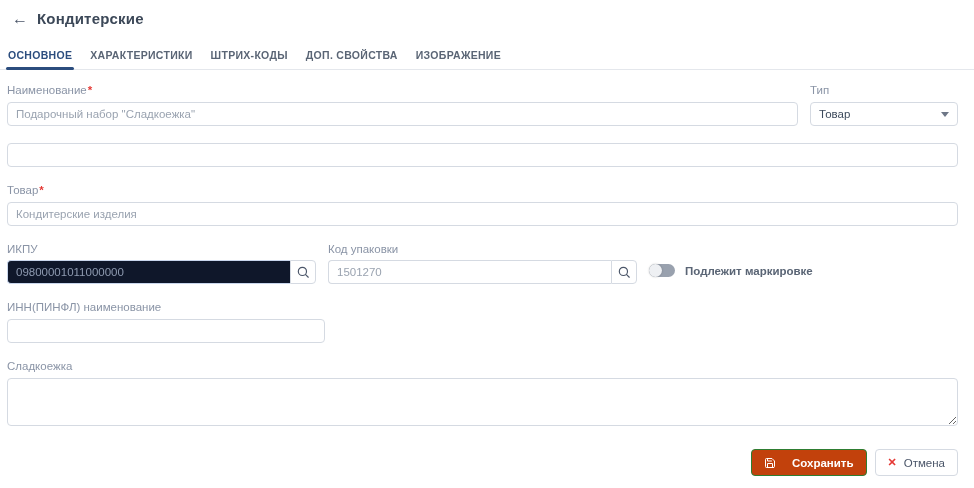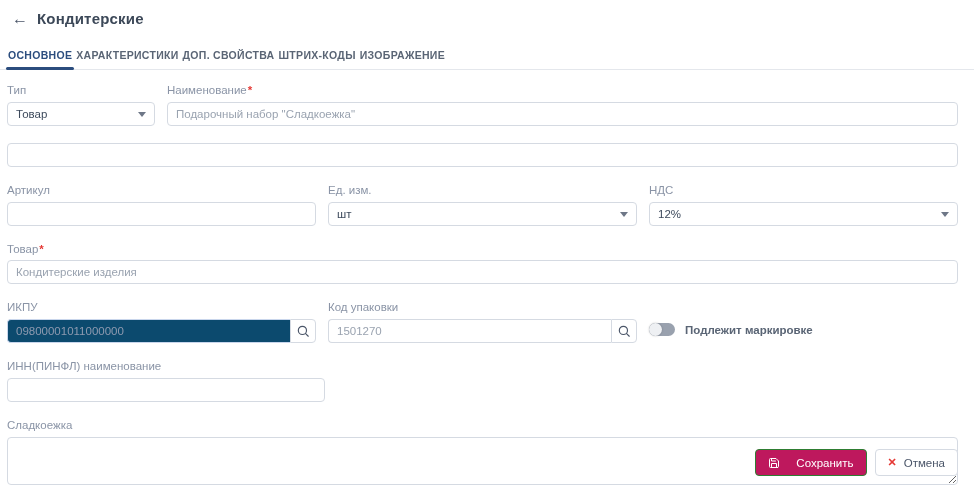--- a/index.html
+++ b/index.html
@@ -10,21 +10,21 @@
     color: #3d4a5c;
   }
   .page { position: relative; width: 974px; height: 488px; }
 
   
   .header { display:flex; align-items:center; gap:9px; padding:10px 0 0 12px; }
   .back-arrow { font-size:16px; color:#4a5568; cursor:pointer; line-height:1; }
   .page-title { font-size:15px; font-weight:700; color:#3c4858; letter-spacing:.2px; }
 
   
-  .tabbar { display:flex; gap:4px; padding:0 0 0 8px; margin-top:16px; border-bottom:1px solid #e4e7ec; }
+  .tabbar { display:flex; gap:18px; padding:0 0 0 8px; margin-top:16px; border-bottom:1px solid #e4e7ec; }
   .tab {
     font-size:10.5px; font-weight:700; letter-spacing:.3px; text-transform:uppercase;
     color:#5a6575; padding:6px 0 8px 0; cursor:pointer; position:relative; white-space:nowrap;
   }
   .tab.active { color:#2b4d7e; }
   .tab.active::after {
     content:""; position:absolute; left:-2px; right:-2px; bottom:-1px; height:3px;
     background:#2b4d7e; border-radius:2px;
   }
 
@@ -51,103 +51,83 @@
     border-left:4px solid transparent; border-right:4px solid transparent;
     border-top:5px solid #6e7787; pointer-events:none;
   }
 
   .input-group { display:flex; }
   .input-group .input { border-radius:4px 0 0 4px; border-right:none; }
   .search-btn {
     width:26px; height:24px; flex:0 0 auto; display:flex; align-items:center; justify-content:center;
     border:1px solid #d5dae2; border-radius:0 4px 4px 0; background:#fff; cursor:pointer;
   }
-  .ikpu-input { background:#0c4a6e; border-color:#c9d6ec; color:#8e9ab0; }
+  .ikpu-input { background:#0f172a; border-color:#c9d6ec; color:#8e9ab0; }
 
   .toggle-row { display:flex; align-items:center; gap:10px; padding-top:15px;font-weight:bold; }
   .toggle { width:26px; height:13px; border-radius:7px; background:#99a1ae; position:relative; cursor:pointer; flex:0 0 auto; }
   .toggle .knob { position:absolute; left:0; top:0; width:13px; height:13px; border-radius:50%; background:#eef0f3; box-shadow:0 0 2px rgba(0,0,0,.25); }
   .toggle-label { font-size:11.5px; color:#5a6575; }
 
   .textarea { height:48px; padding:6px 8px; resize:vertical; }
 
   
   .footer { position:absolute; right:16px; bottom:12px; display:flex; gap:8px; }
   .btn {
     display:flex; align-items:center; gap:7px; height:27px; padding:0 12px;
     border-radius:4px; font-size:11.5px; font-family:"Liberation Sans", sans-serif; cursor:pointer;
   }
-  .btn-save { background:#be185d; border:1px solid #2e7d32; color:#fff; font-weight:400;gap:16px; }
+  .btn-save { background:#c2410c; border:1px solid #2e7d32; color:#fff; font-weight:700;gap:16px; }
   .btn-cancel { background:#fff; border:1px solid #d5dae2; color:#4a5568; }
   .x-icon { color:#e53935; font-size:11px; font-weight:700; line-height:1; }
 
   .w-type { width:148px; }
   .w-inn  { width:318px; }
   .col3   { flex:1 1 0; }
 </style>
 </head>
 <body>
 
 <div class="page">
 
   <div class="header">
     <span class="back-arrow">←</span>
     <span class="page-title">Кондитерские</span>
   </div>
 
   <div class="tabbar">
     <div class="tab active">ОСНОВНОЕ</div>
     <div class="tab">ХАРАКТЕРИСТИКИ</div>
+    <div class="tab">ШТРИХ-КОДЫ</div>
     <div class="tab">ДОП. СВОЙСТВА</div>
-    <div class="tab">ШТРИХ-КОДЫ</div>
     <div class="tab">ИЗОБРАЖЕНИЕ</div>
   </div>
 
   <div class="form">
 
     <div class="row">
+      <div class="field grow">
+        <span class="label"><span>Наименование</span><span class="req">*</span></span>
+        <input class="input muted-value" value="Подарочный набор &quot;Сладкоежка&quot;" style="">
+      </div>
       <div class="field w-type">
         <span class="label">Тип</span>
         <div class="select-wrap">
           <input class="select" readonly="" value="Товар" style="">
           <span class="chevron"></span>
         </div>
-      </div>
-      <div class="field grow">
-        <span class="label"><span>Наименование</span><span class="req">*</span></span>
-        <input class="input muted-value" value="Подарочный набор &quot;Сладкоежка&quot;" style="">
       </div>
     </div>
 
     <div class="row">
       <div class="field grow">
         <input class="input" value="" style="">
       </div>
     </div>
 
-    <div class="row">
-      <div class="field col3">
-        <span class="label">Артикул</span>
-        <input class="input" value="" style="">
-      </div>
-      <div class="field col3">
-        <span class="label">Ед. изм.</span>
-        <div class="select-wrap">
-          <input class="select" readonly="" value="шт" style="">
-          <span class="chevron"></span>
-        </div>
-      </div>
-      <div class="field col3">
-        <span class="label">НДС</span>
-        <div class="select-wrap">
-          <input class="select" readonly="" value="12%" style="">
-          <span class="chevron"></span>
-        </div>
-      </div>
-    </div>
 
     <div class="row">
       <div class="field grow">
         <span class="label"><span>Товар</span><span class="req">*</span></span>
         <input class="input muted-value" value="Кондитерские изделия" style="">
       </div>
     </div>
 
     <div class="row">
       <div class="field col3">

